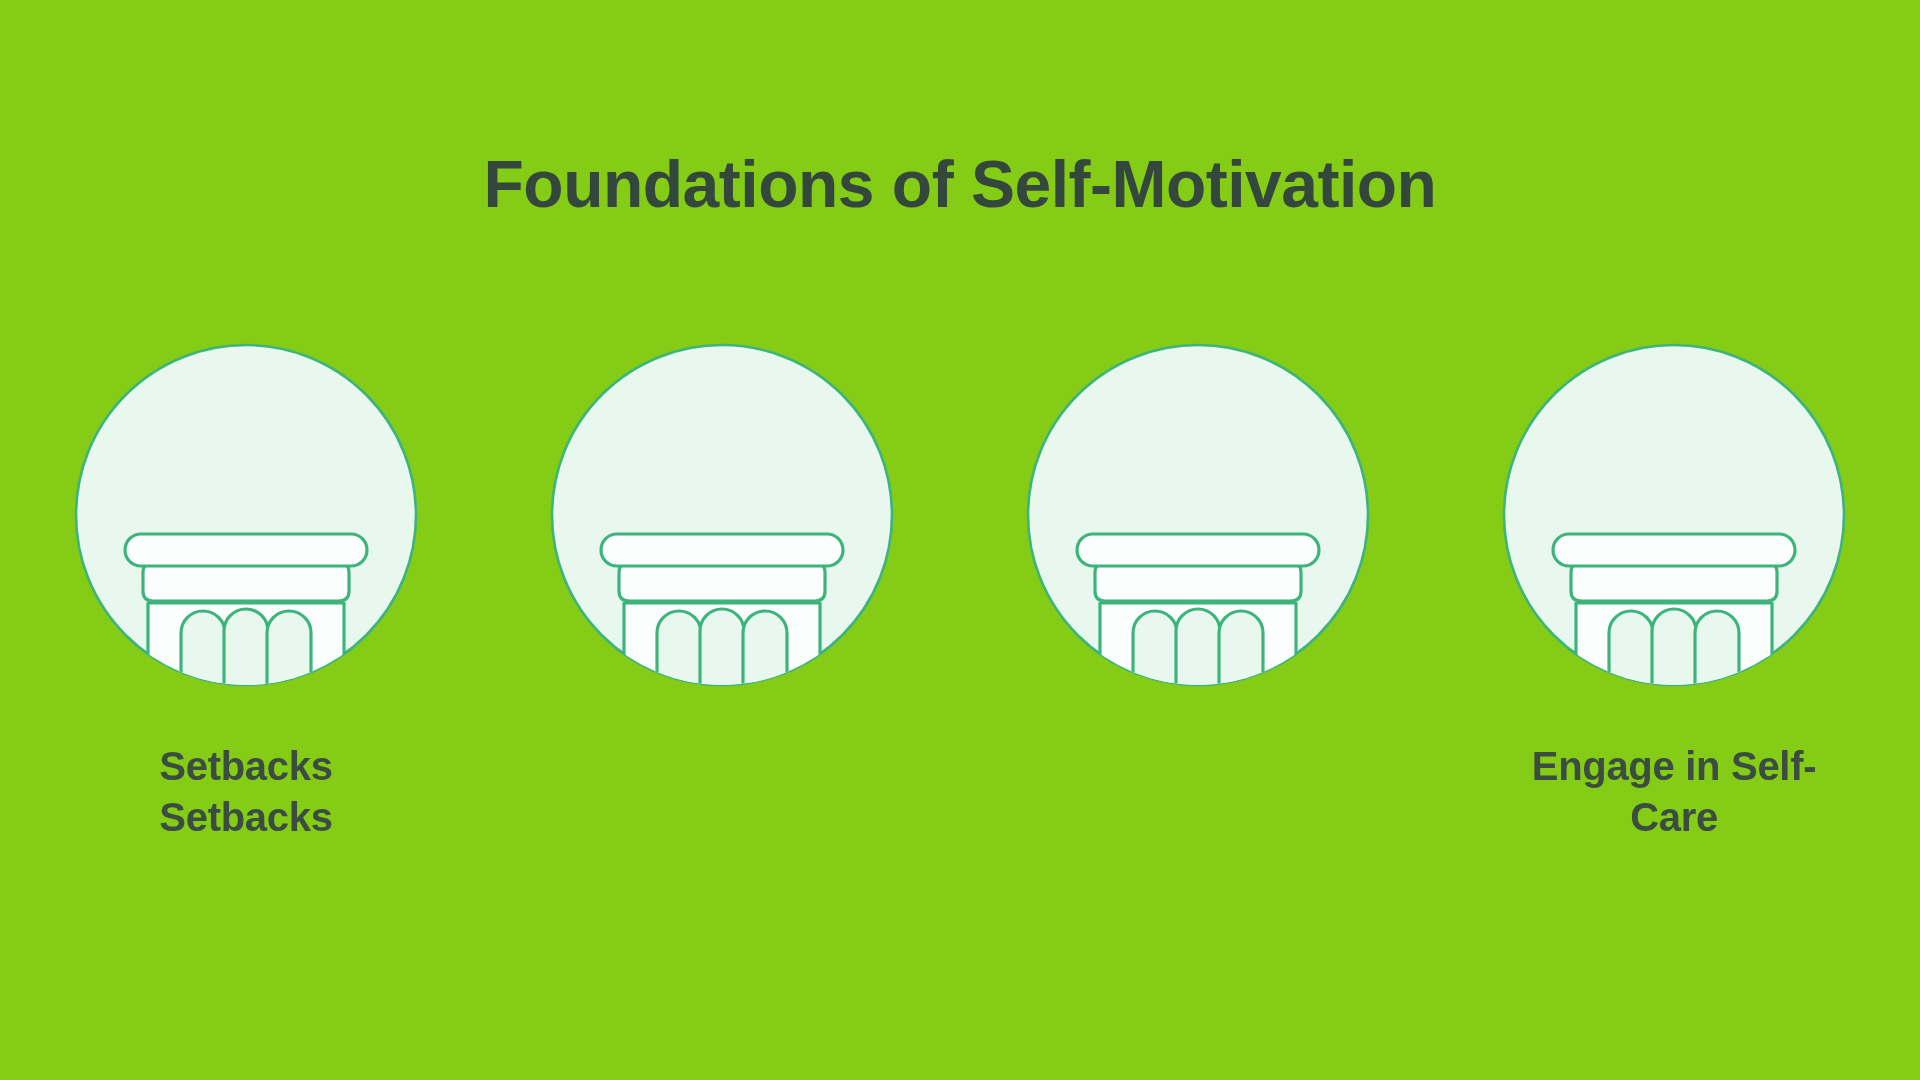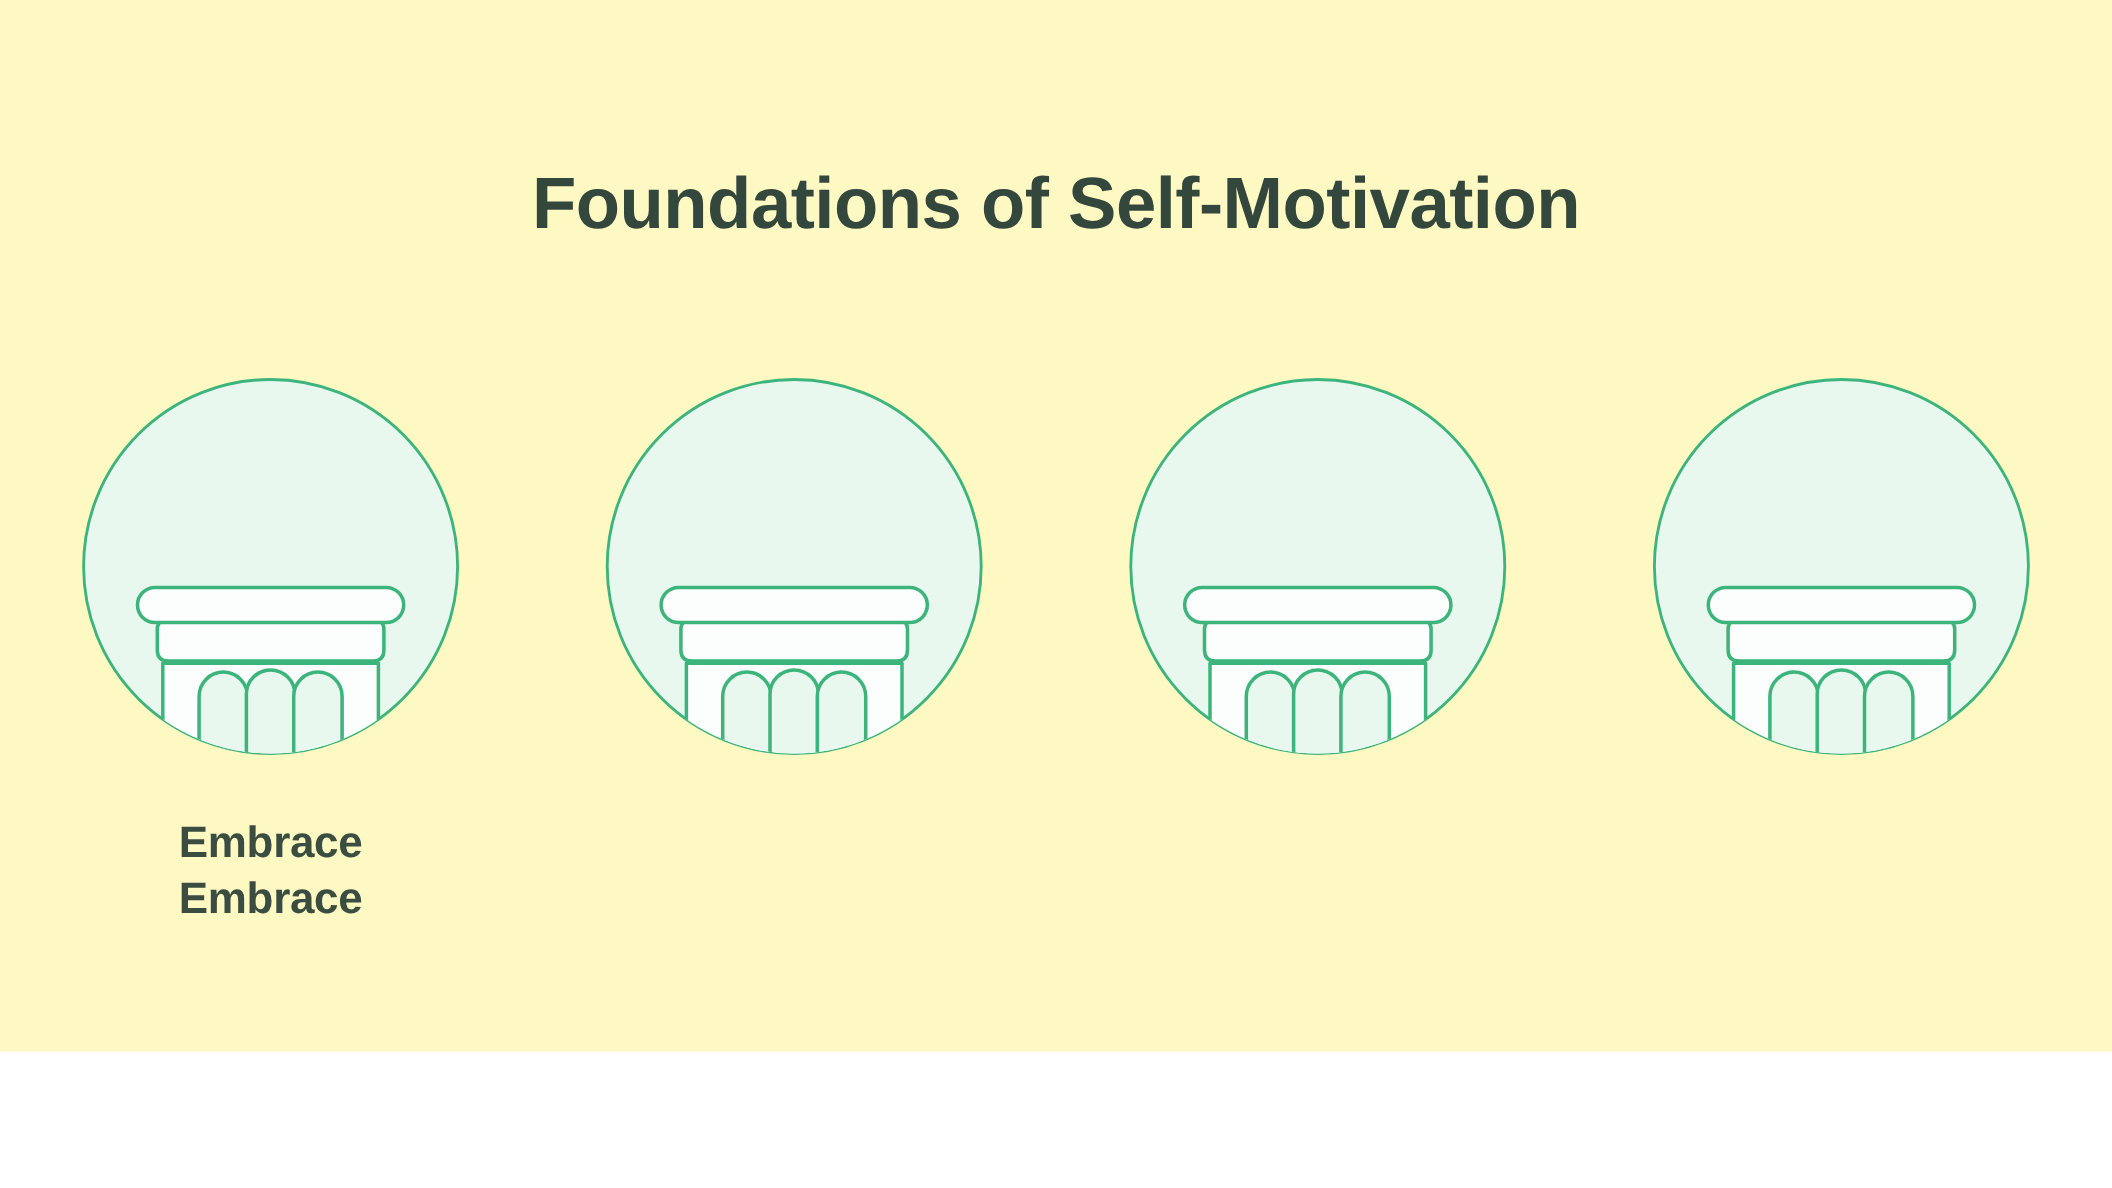--- a/index.html
+++ b/index.html
@@ -10,22 +10,22 @@
     width: 1920px;
     height: 1080px;
     background: #ffffff;
     font-family: "Liberation Sans", sans-serif;
     overflow: hidden;
   }
 
   .slide {
     position: relative;
     width: 1920px;
-    height: 956px;
-    background: #fef9c3;
+    height: 1080px;
+    background: #84cc16;
     display: flex;
     flex-direction: column;
     align-items: center;
   }
 
   .slide-title {
     margin-top: 148px;
     font-size: 66px;
     font-weight: bold;
     letter-spacing: -0.5px;
@@ -96,21 +96,21 @@
           <g clip-path="url(#circClip1)">
             <path d="M74 260 L74 352 Q172 376 270 352 L270 260 Z" fill="#FBFEFC" stroke="#3DB47C" stroke-width="3.2" stroke-linejoin="round"></path>
             <path d="M107 290 a22 22 0 0 1 44 0 L151 366 Q129 368 107 363 Z" fill="#E8F8EF" stroke="#3DB47C" stroke-width="3.2" stroke-linejoin="round"></path>
             <path d="M150 288 a22 22 0 0 1 44 0 L194 370 Q172 372 150 370 Z" fill="#E8F8EF" stroke="#3DB47C" stroke-width="3.2" stroke-linejoin="round"></path>
             <path d="M193 290 a22 22 0 0 1 44 0 L237 363 Q215 368 193 366 Z" fill="#E8F8EF" stroke="#3DB47C" stroke-width="3.2" stroke-linejoin="round"></path>
           </g>
           <path d="M77 221 L267 221 Q275 221 275 229 L275 248 Q275 258 265 258 L79 258 Q69 258 69 248 L69 229 Q69 221 77 221 Z" fill="#FBFEFC" stroke="#3DB47C" stroke-width="3.2" stroke-linejoin="round"></path>
           <rect x="51" y="191" width="242" height="32" rx="16" fill="#FBFEFC" stroke="#3DB47C" stroke-width="3.2"></rect>
         </svg>
       </div>
-      <div class="card-label">Embrace Embrace</div>
+      <div class="card-label">Setbacks Setbacks</div>
     </div>
 
     <div class="card">
       <div class="icon-wrap">
         <svg viewBox="0 0 344 368" xmlns="http://www.w3.org/2000/svg">
           <defs>
             <clipPath id="circClip2">
                 <circle cx="172" cy="172" r="170"></circle>
               </clipPath>
           </defs>
@@ -160,16 +160,17 @@
           <g clip-path="url(#circClip4)">
             <path d="M74 260 L74 352 Q172 376 270 352 L270 260 Z" fill="#FBFEFC" stroke="#3DB47C" stroke-width="3.2" stroke-linejoin="round"></path>
             <path d="M107 290 a22 22 0 0 1 44 0 L151 366 Q129 368 107 363 Z" fill="#E8F8EF" stroke="#3DB47C" stroke-width="3.2" stroke-linejoin="round"></path>
             <path d="M150 288 a22 22 0 0 1 44 0 L194 370 Q172 372 150 370 Z" fill="#E8F8EF" stroke="#3DB47C" stroke-width="3.2" stroke-linejoin="round"></path>
             <path d="M193 290 a22 22 0 0 1 44 0 L237 363 Q215 368 193 366 Z" fill="#E8F8EF" stroke="#3DB47C" stroke-width="3.2" stroke-linejoin="round"></path>
           </g>
           <path d="M77 221 L267 221 Q275 221 275 229 L275 248 Q275 258 265 258 L79 258 Q69 258 69 248 L69 229 Q69 221 77 221 Z" fill="#FBFEFC" stroke="#3DB47C" stroke-width="3.2" stroke-linejoin="round"></path>
           <rect x="51" y="191" width="242" height="32" rx="16" fill="#FBFEFC" stroke="#3DB47C" stroke-width="3.2"></rect>
         </svg>
       </div>
+      <div class="card-label">Engage in Self-Care</div>
     </div>
 
   </div>
 </div>
 
 </body></html>

